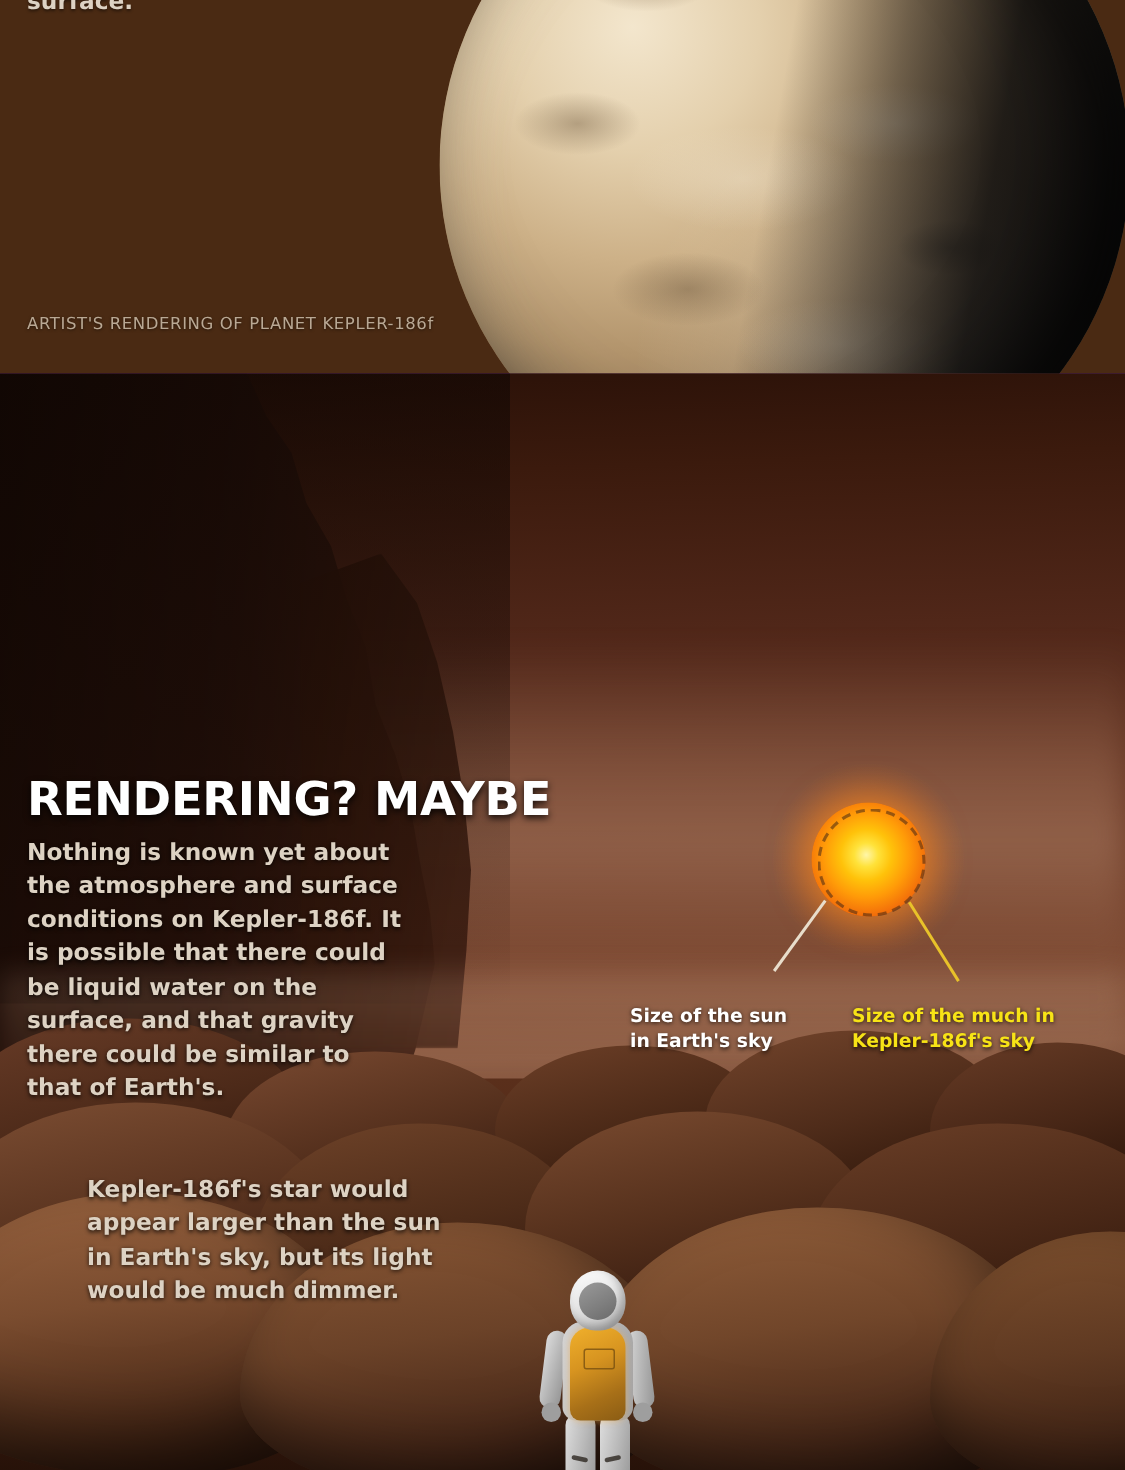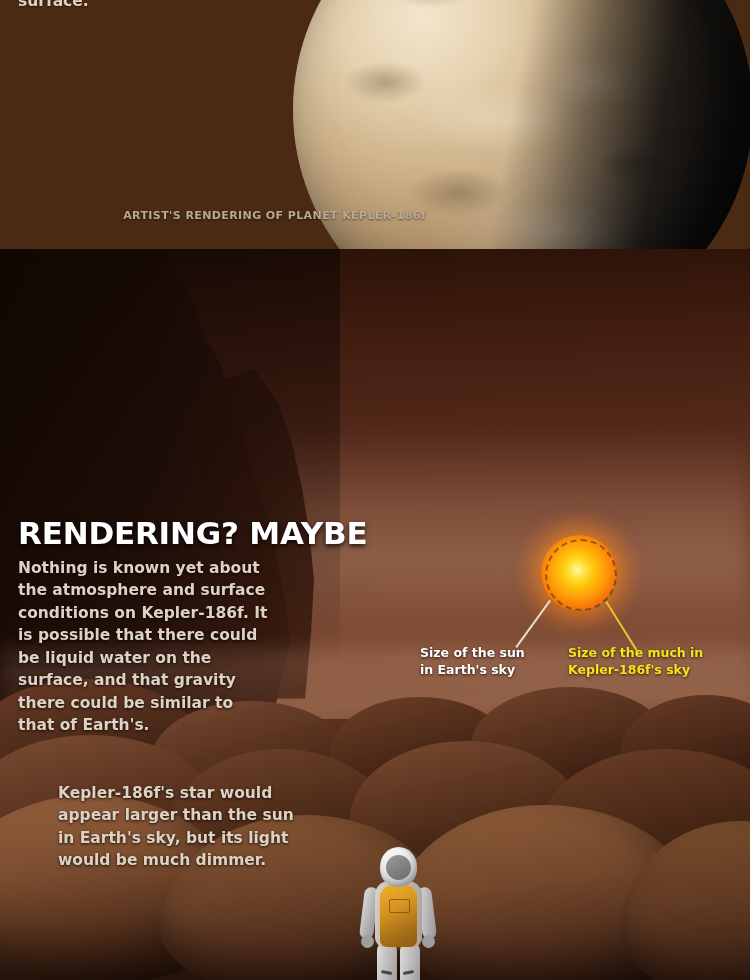--- a/index.html
+++ b/index.html
@@ -69,28 +69,27 @@
     color: #ddd2c3;
     font-weight: bold;
     font-size: 15.5px;
     line-height: 1.42;
     text-shadow: 0 1px 2px rgba(0,0,0,0.45);
   }
   #top-cut-line { top: -10px; }
   #top-paragraph { top: 34px; }
   #top-credit {
     position: absolute;
-    left: 6px; top: 209px;
+    left: 18px; top: 209px;
     width: 420px;
     color: #b9a894;
     font-size: 11px;
-    font-weight: bold;
+    font-weight: normal;
     letter-spacing: 0.4px;
     text-shadow: 0 1px 2px rgba(0,0,0,0.5);
-    text-align: right;
   }
 
   
   #scene {
     position: absolute;
     left: 0; top: 249px;
     width: 750px; height: 731px;
     overflow: hidden;
     background: linear-gradient(178deg,
       #2a1108 0%,
@@ -201,20 +200,21 @@
     width: 62px;
     background: #e8c22a;
     transform: rotate(58deg);
   }
   .cmp-label {
     position: absolute;
     font-size: 12.5px;
     font-weight: bold;
     line-height: 1.35;
     text-shadow: 0 1px 3px rgba(0,0,0,0.75);
+    margin-top: 24px;
   }
   #label-sun {
     left: 420px; top: 396px;
     width: 140px;
     color: #ffffff;
   }
   #label-star {
     left: 568px; top: 396px;
     width: 150px;
     color: #f7e316;

